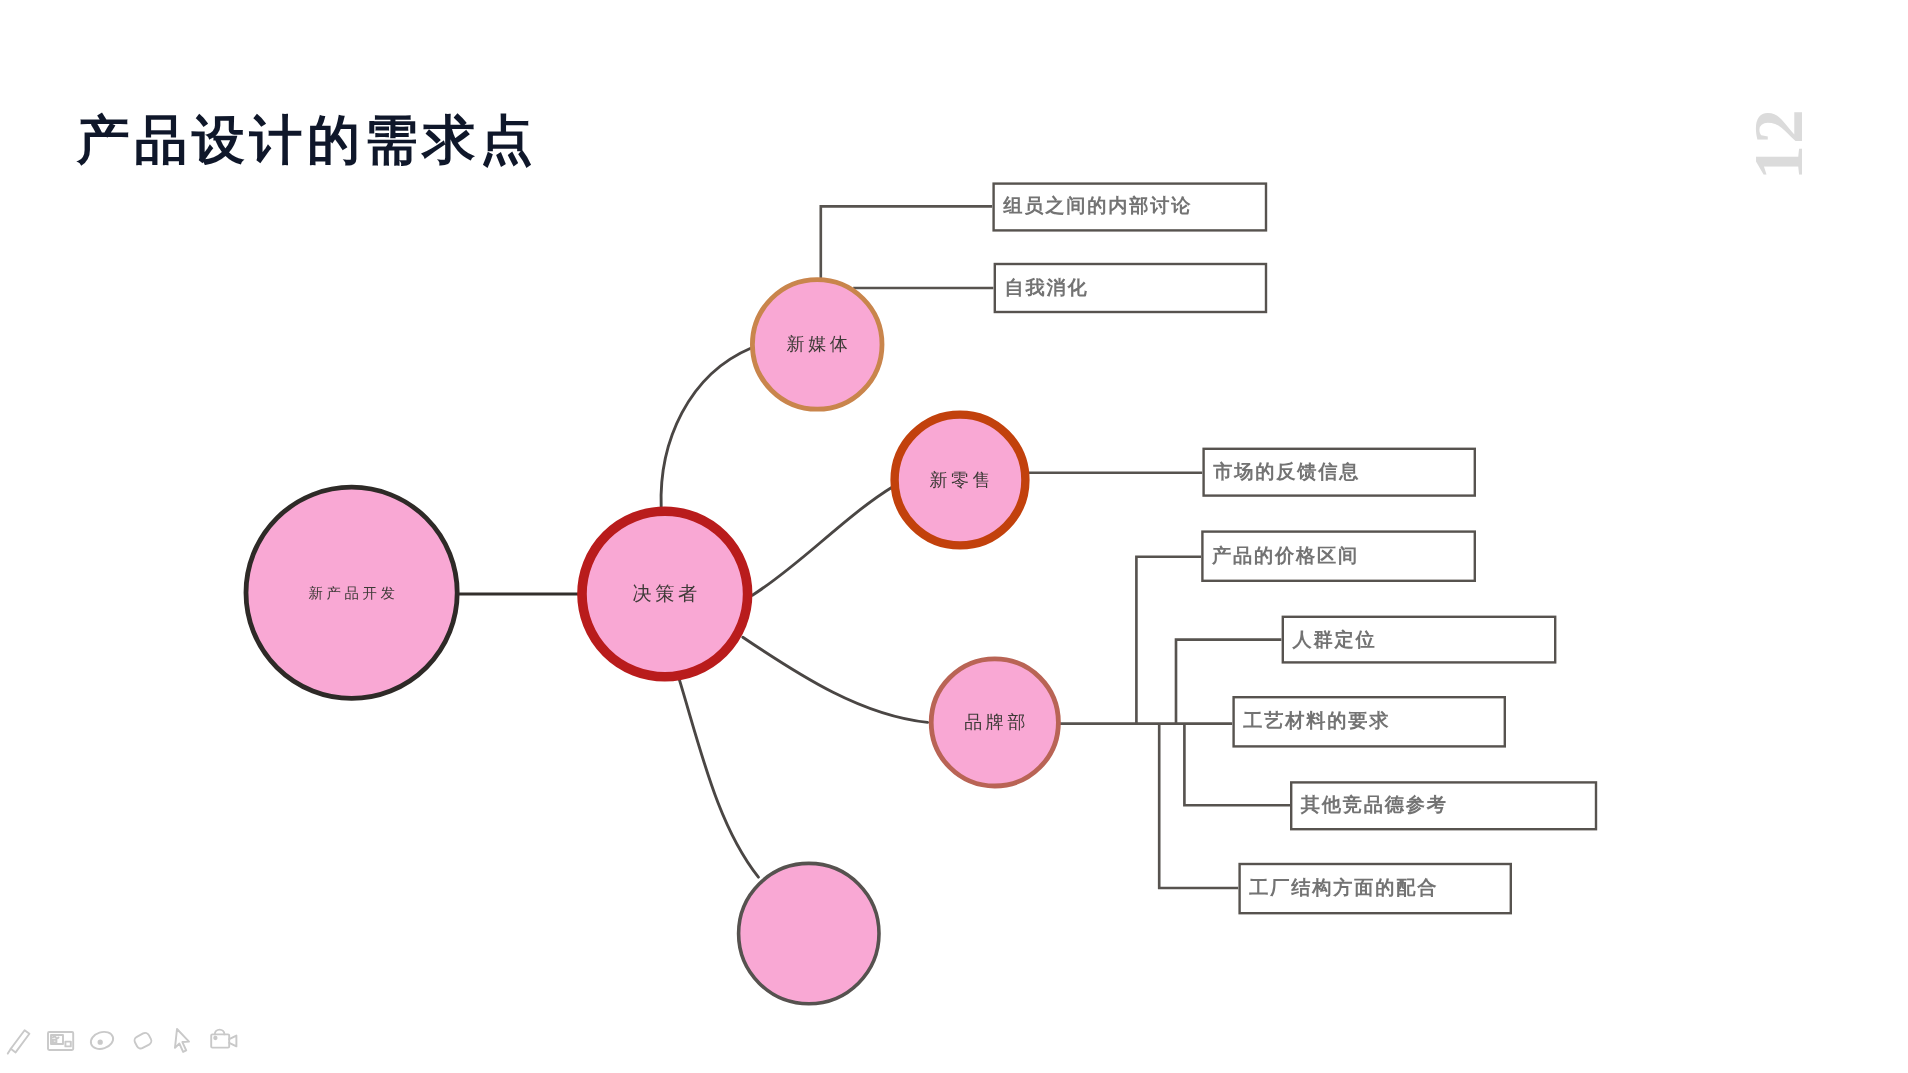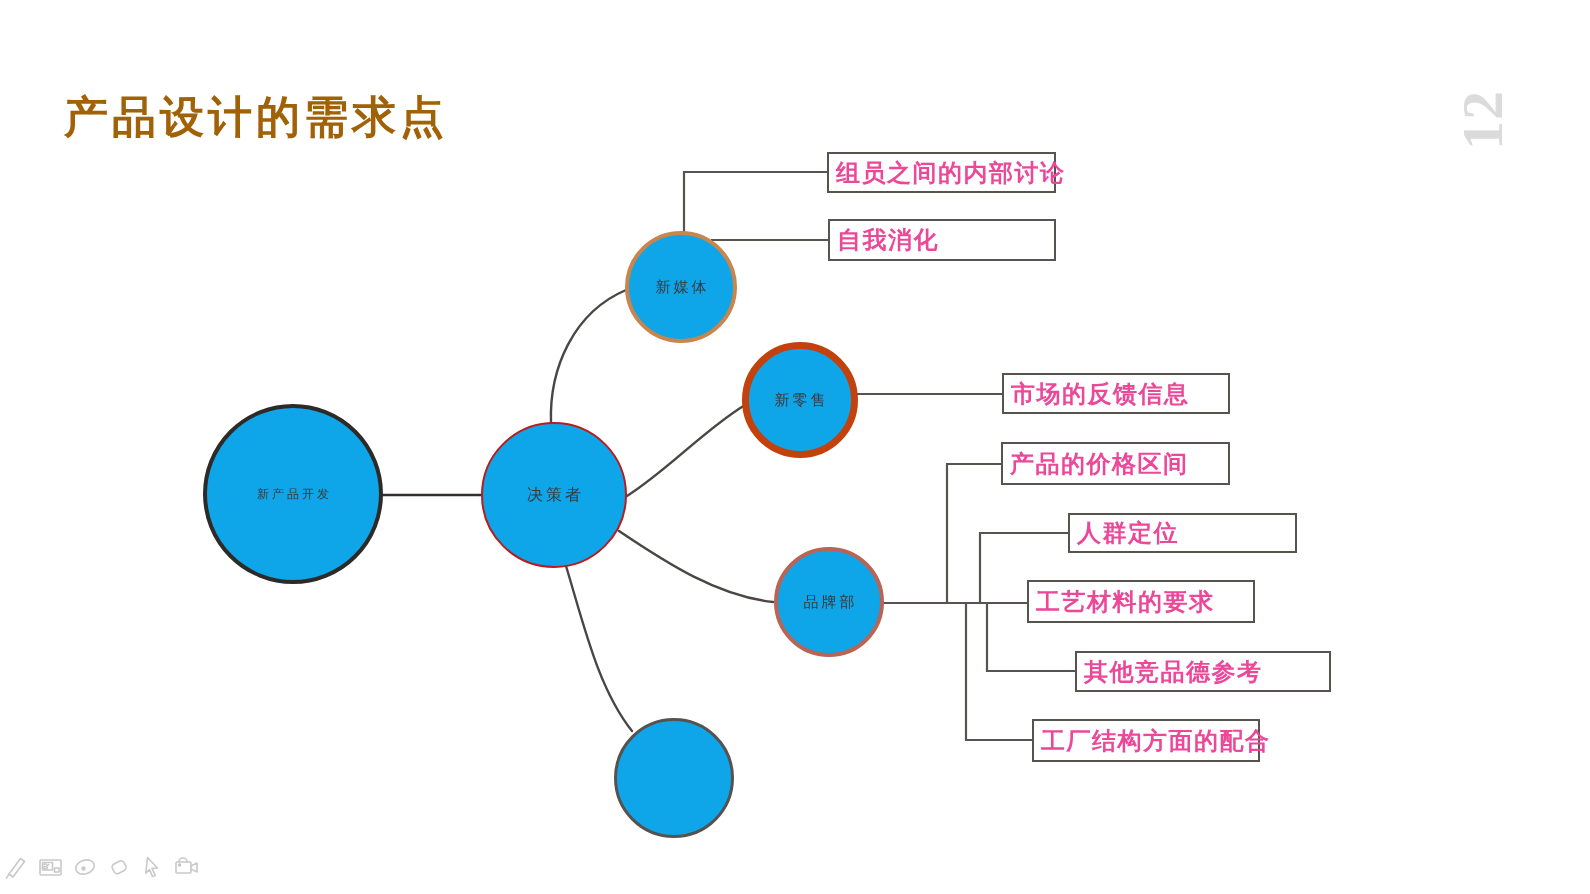--- a/index.html
+++ b/index.html
@@ -1,41 +1,41 @@
 <!DOCTYPE html>
 <html><head>
 <meta charset="utf-8">
 <style>
   html,body{margin:0;padding:0;background:#ffffff;}
   body{font-family:"Liberation Sans",sans-serif;}
   .slide{position:relative;width:1590px;height:894px;background:#ffffff;overflow:hidden;}
 
   .page-title{position:absolute;left:64px;top:88px;font-size:44px;font-weight:bold;
-    color:#a16207;letter-spacing:4px;white-space:nowrap;}
+    color:#0f172a;letter-spacing:4px;white-space:nowrap;}
 
   .page-number{position:absolute;left:1425px;top:85px;width:114px;height:70px;
     display:flex;align-items:center;justify-content:center;
     transform:rotate(-90deg);font-family:"Liberation Serif",serif;font-weight:bold;
     font-size:58px;color:#DBDBDB;letter-spacing:1px;}
 
   .connector-svg{position:absolute;left:0;top:0;width:1590px;height:894px;}
 
-  .circle{position:absolute;border-radius:50%;background:#0ea5e9;display:flex;
+  .circle{position:absolute;border-radius:50%;background:#f9a8d4;display:flex;
     align-items:center;justify-content:center;box-sizing:border-box;
     font-size:15px;color:#3D3A37;letter-spacing:3px;text-indent:3px;white-space:nowrap;}
   .circle-root{left:203px;top:404px;width:180px;height:180px;border:4px solid #2E2A27;font-size:12px;}
-  .circle-decision{left:481px;top:422px;width:146px;height:146px;border:2px solid #b91c1c;font-size:16px;}
+  .circle-decision{left:481px;top:422px;width:146px;height:146px;border:8px solid #b91c1c;font-size:16px;}
   .circle-new-media{left:625px;top:231px;width:112px;height:112px;border:4px solid #C9854C;}
   .circle-new-retail{left:742px;top:342px;width:116px;height:116px;border:7px solid #c2410c;}
   .circle-brand{left:774px;top:547px;width:110px;height:110px;border:4px solid #B96455;}
   .circle-empty{left:614px;top:718px;width:120px;height:120px;border:3px solid #56524F;}
 
   .tbox{position:absolute;background:#ffffff;border:2px solid #57534F;box-sizing:border-box;
-    display:flex;align-items:center;padding-left:7px;font-weight:bold;font-size:24px;
-    color:#ec4899;letter-spacing:1.5px;white-space:nowrap;}
+    display:flex;align-items:center;padding-left:7px;font-weight:bold;font-size:16px;
+    color:#737373;letter-spacing:1.5px;white-space:nowrap;}
   .box-b1{left:827px;top:152px;width:229px;height:41px;}
   .box-b2{left:828px;top:219px;width:228px;height:42px;}
   .box-b3{left:1002px;top:373px;width:228px;height:41px;}
   .box-b4{left:1001px;top:442px;width:229px;height:43px;}
   .box-b5{left:1068px;top:513px;width:229px;height:40px;}
   .box-b6{left:1027px;top:580px;width:228px;height:43px;}
   .box-b7{left:1075px;top:651px;width:256px;height:41px;}
   .box-b8{left:1032px;top:719px;width:228px;height:43px;}
 
   .toolbar{position:absolute;left:4px;top:854px;display:flex;align-items:center;gap:10px;}

